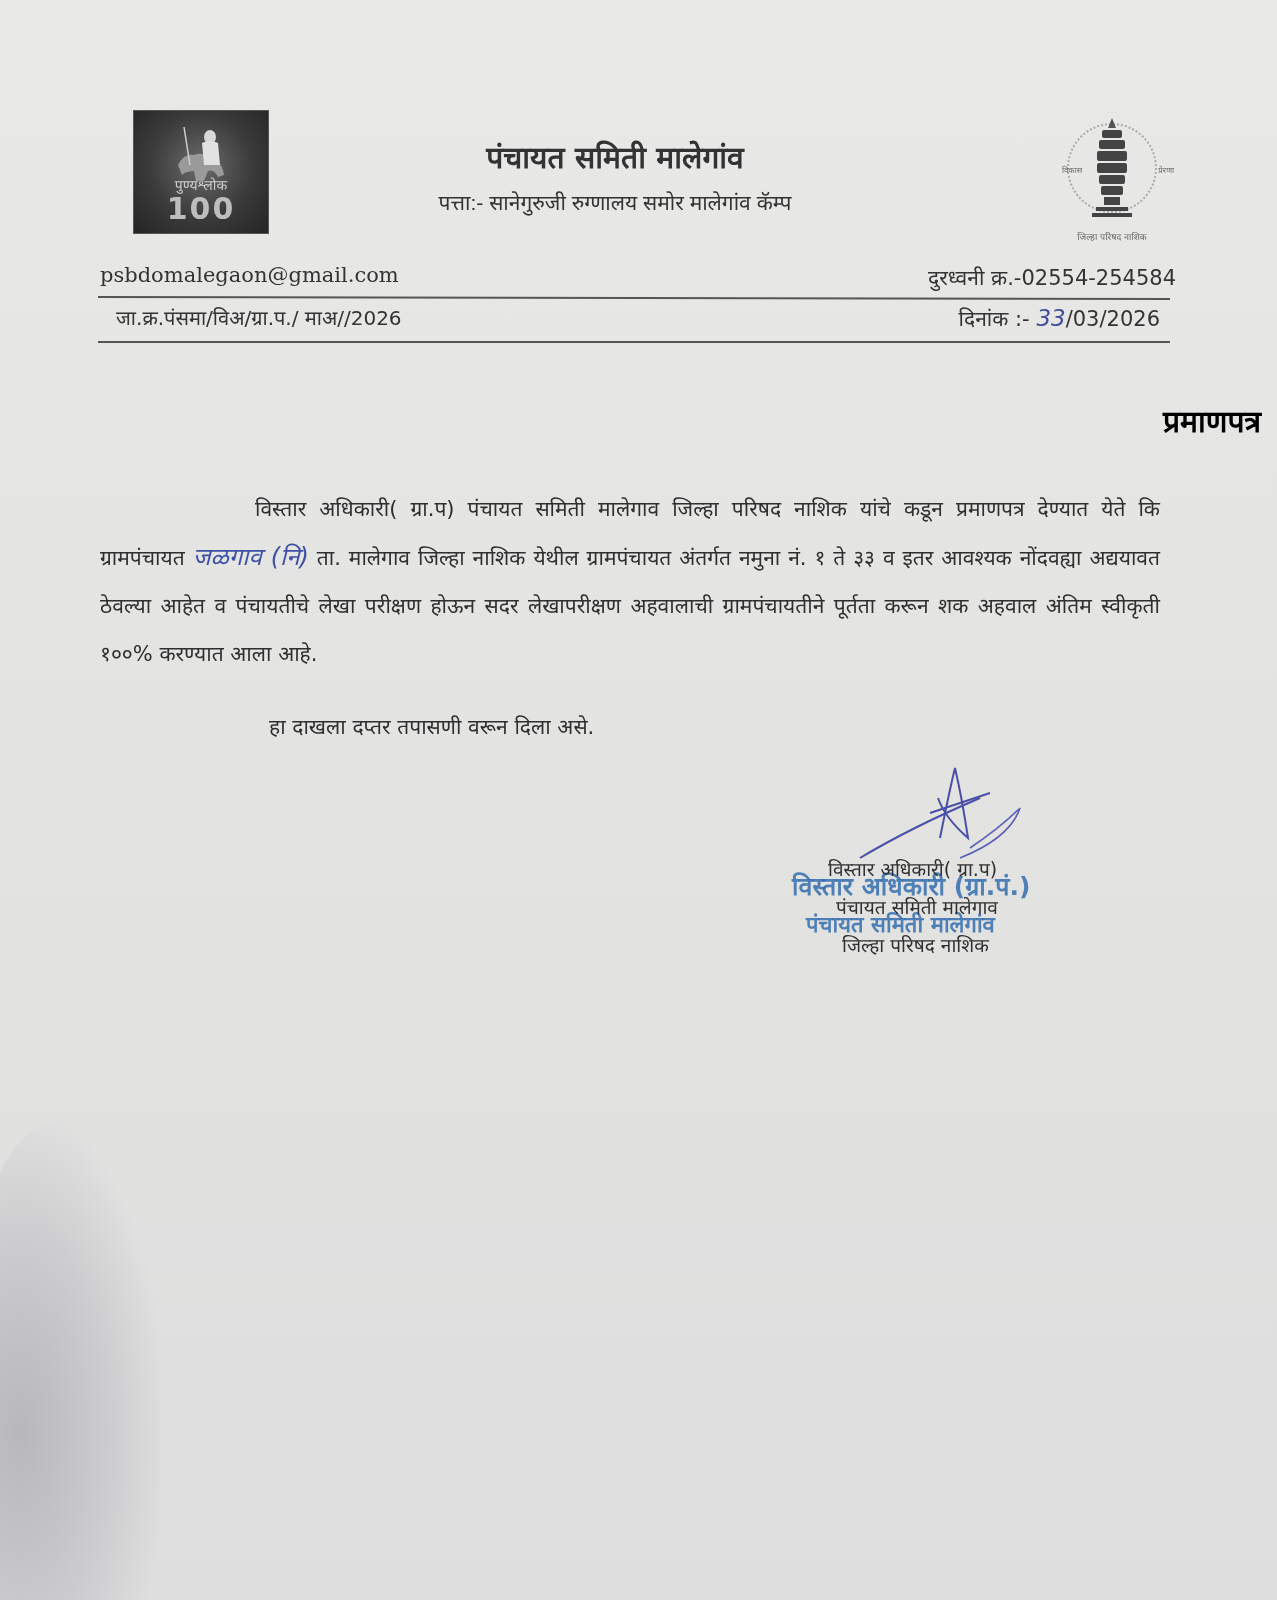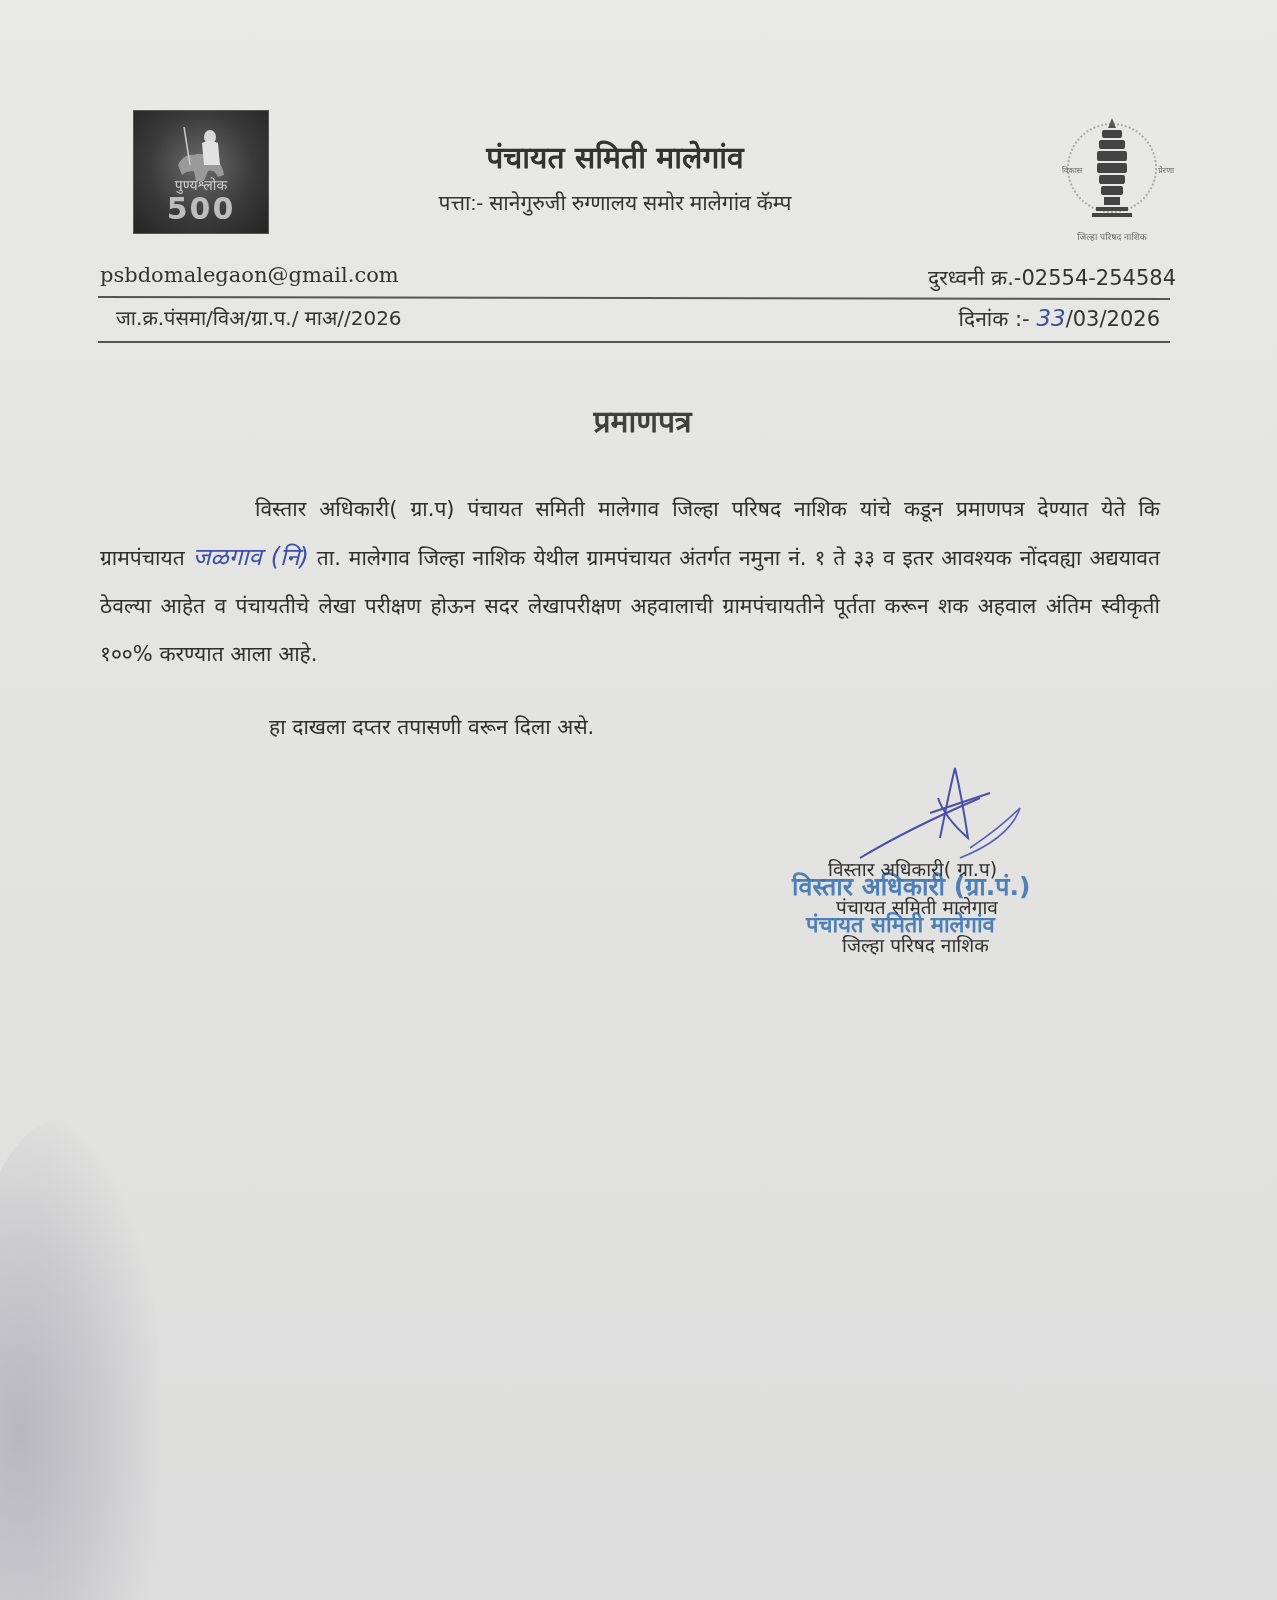--- a/index.html
+++ b/index.html
@@ -45,22 +45,22 @@
     font-size: 21px; color: #333; font-family: Liberation Sans, sans-serif;
   }
   .email { position: absolute; left: 100px; top: 263px; font-size: 21px; color: #333; }
   .phone { position: absolute; right: 101px; top: 263px; font-size: 21px; color: #333; font-family: "DejaVu Sans", sans-serif; }
   .rule1 { position: absolute; left: 98px; width: 1072px; top: 297px; height: 2px; background: #555; transform: rotate(0.1deg); }
   .refno { position: absolute; left: 100px; top: 304px; font-size: 20px; color: #333; font-family: "DejaVu Sans", sans-serif; margin-left: 16px; }
   .date { position: absolute; right: 117px; top: 304px; font-size: 21px; color: #333; font-family: "DejaVu Sans", sans-serif; }
   .date .hand { color: #3f4f9a; font-style: italic; font-size: 23px; }
   .rule2 { position: absolute; left: 98px; width: 1072px; top: 341px; height: 2px; background: #555; }
   .doc-title {
-    position: absolute; left: 14px; width: 1257px; top: 400px; text-align: center;
-    font-size: 30px; font-weight: bold; color: #404040; font-family: "DejaVu Sans", sans-serif;
+    position: absolute; left: 4px; width: 1257px; top: 400px; text-align: right;
+    font-size: 30px; font-weight: bold; color: #000000; font-family: "DejaVu Sans", sans-serif;
   }
   .body-text {
     position: absolute; left: 100px; width: 1060px; top: 485px;
     font-size: 21px; line-height: 48px; color: #2f2f2f; text-align: justify;
     font-family: "DejaVu Sans", sans-serif;
   }
   .body-text .indent { display: inline-block; width: 155px; }
   .body-text .hand { color: #3f50a8; font-style: italic; font-size: 24px; }
   .closing {
     position: absolute; left: 257px; top: 712px; font-size: 21px; color: #2f2f2f;
@@ -87,21 +87,21 @@
 <div class="shadow"></div>
 
 <div class="logo-left">
   <svg class="rider" viewBox="0 0 56 70">
     <path d="M4 40 Q10 28 20 30 Q28 26 38 34 Q48 36 50 50 L44 52 Q40 44 34 46 L30 56 L22 56 L20 46 Q12 46 8 50 Z" fill="#9a9a9a"></path>
     <ellipse cx="36" cy="12" rx="6" ry="7" fill="#d8d8d8"></ellipse>
     <path d="M28 18 Q36 14 44 18 L46 40 L30 40 Z" fill="#e2e2e2"></path>
     <line x1="10" y1="2" x2="16" y2="40" stroke="#cfcfcf" stroke-width="1.5"></line>
   </svg>
   <div class="txt">पुण्यश्लोक</div>
-  <div class="num">500</div>
+  <div class="num">100</div>
 </div>
 
 <div class="logo-right">
   <svg width="100" height="118" viewBox="0 0 100 118">
     <circle cx="50" cy="56" r="44" fill="none" stroke="#aaa" stroke-width="2" stroke-dasharray="2 2"></circle>
     <path d="M50 6 L54 16 L46 16 Z" fill="#555"></path>
     <g fill="#444">
       <rect x="40" y="18" width="20" height="8" rx="2"></rect>
       <rect x="37" y="28" width="26" height="9" rx="2"></rect>
       <rect x="35" y="39" width="30" height="10" rx="2"></rect>

